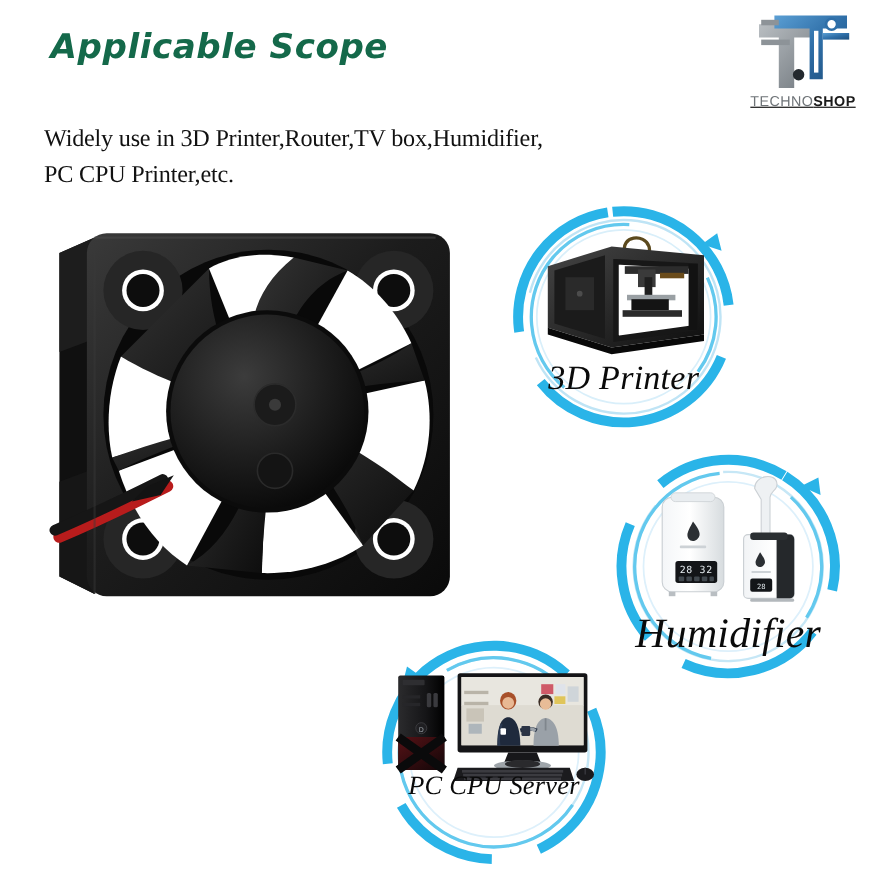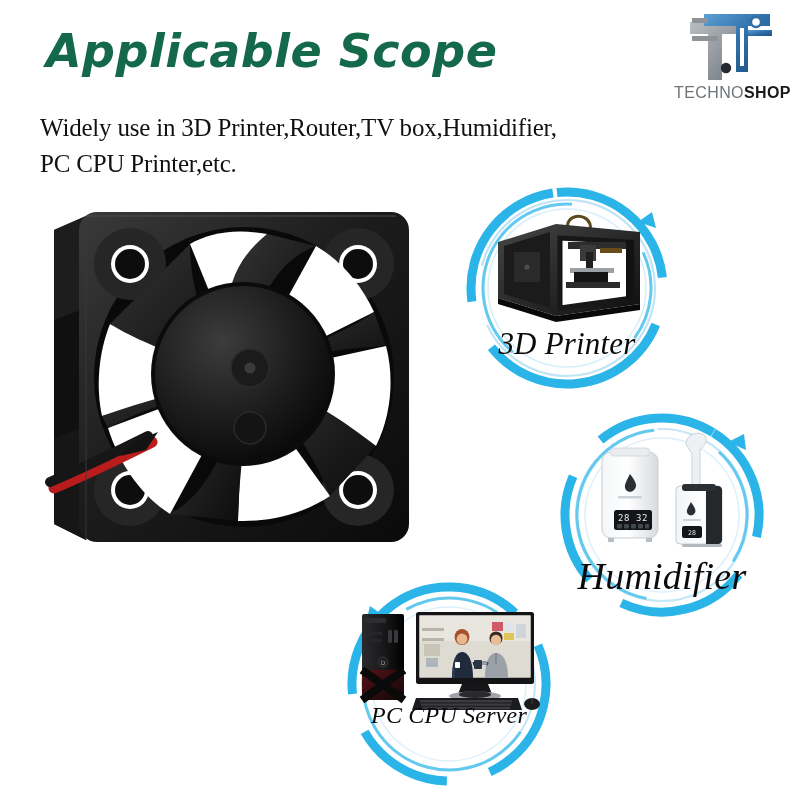--- a/index.html
+++ b/index.html
@@ -23,33 +23,33 @@
   }
 
   
   .page-title {
     position: absolute;
     left: 46px;
     top: 28px;
     font-family: "DejaVu Sans", "Liberation Sans", sans-serif;
     font-style: italic;
     font-weight: bold;
-    font-size: 46px;
+    font-size: 31px;
     letter-spacing: 0.5px;
     color: #14694a;
     white-space: nowrap;
     line-height: 1;
   }
   .subtitle {
     position: absolute;
     left: 40px;
     top: 110px;
     width: 680px;
     font-family: "Liberation Serif", "DejaVu Serif", serif;
-    font-size: 25px;
+    font-size: 22px;
     line-height: 1.45;
     color: #111111;
     letter-spacing: -0.2px;
   }
   .subtitle .line { display: block; white-space: nowrap; }
 
   
   .logo {
     position: absolute;
     right: 14px;
@@ -58,23 +58,24 @@
     height: 96px;
   }
   .logo svg { display: block; }
   .logo-text {
     position: absolute;
     left: 0;
     top: 76px;
     width: 112px;
     text-align: center;
     font-family: "Liberation Sans", "DejaVu Sans", sans-serif;
-    font-size: 16px;
+    font-size: 13px;
     letter-spacing: 0.4px;
     white-space: nowrap;
+    text-decoration: underline;
   }
   .logo-text .lt-a { color: #6f7478; }
   .logo-text .lt-b { color: #1a1a1a; font-weight: bold; }
 
   
   .fan-wrap {
     position: absolute;
     left: 24px;
     top: 188px;
     width: 410px;

